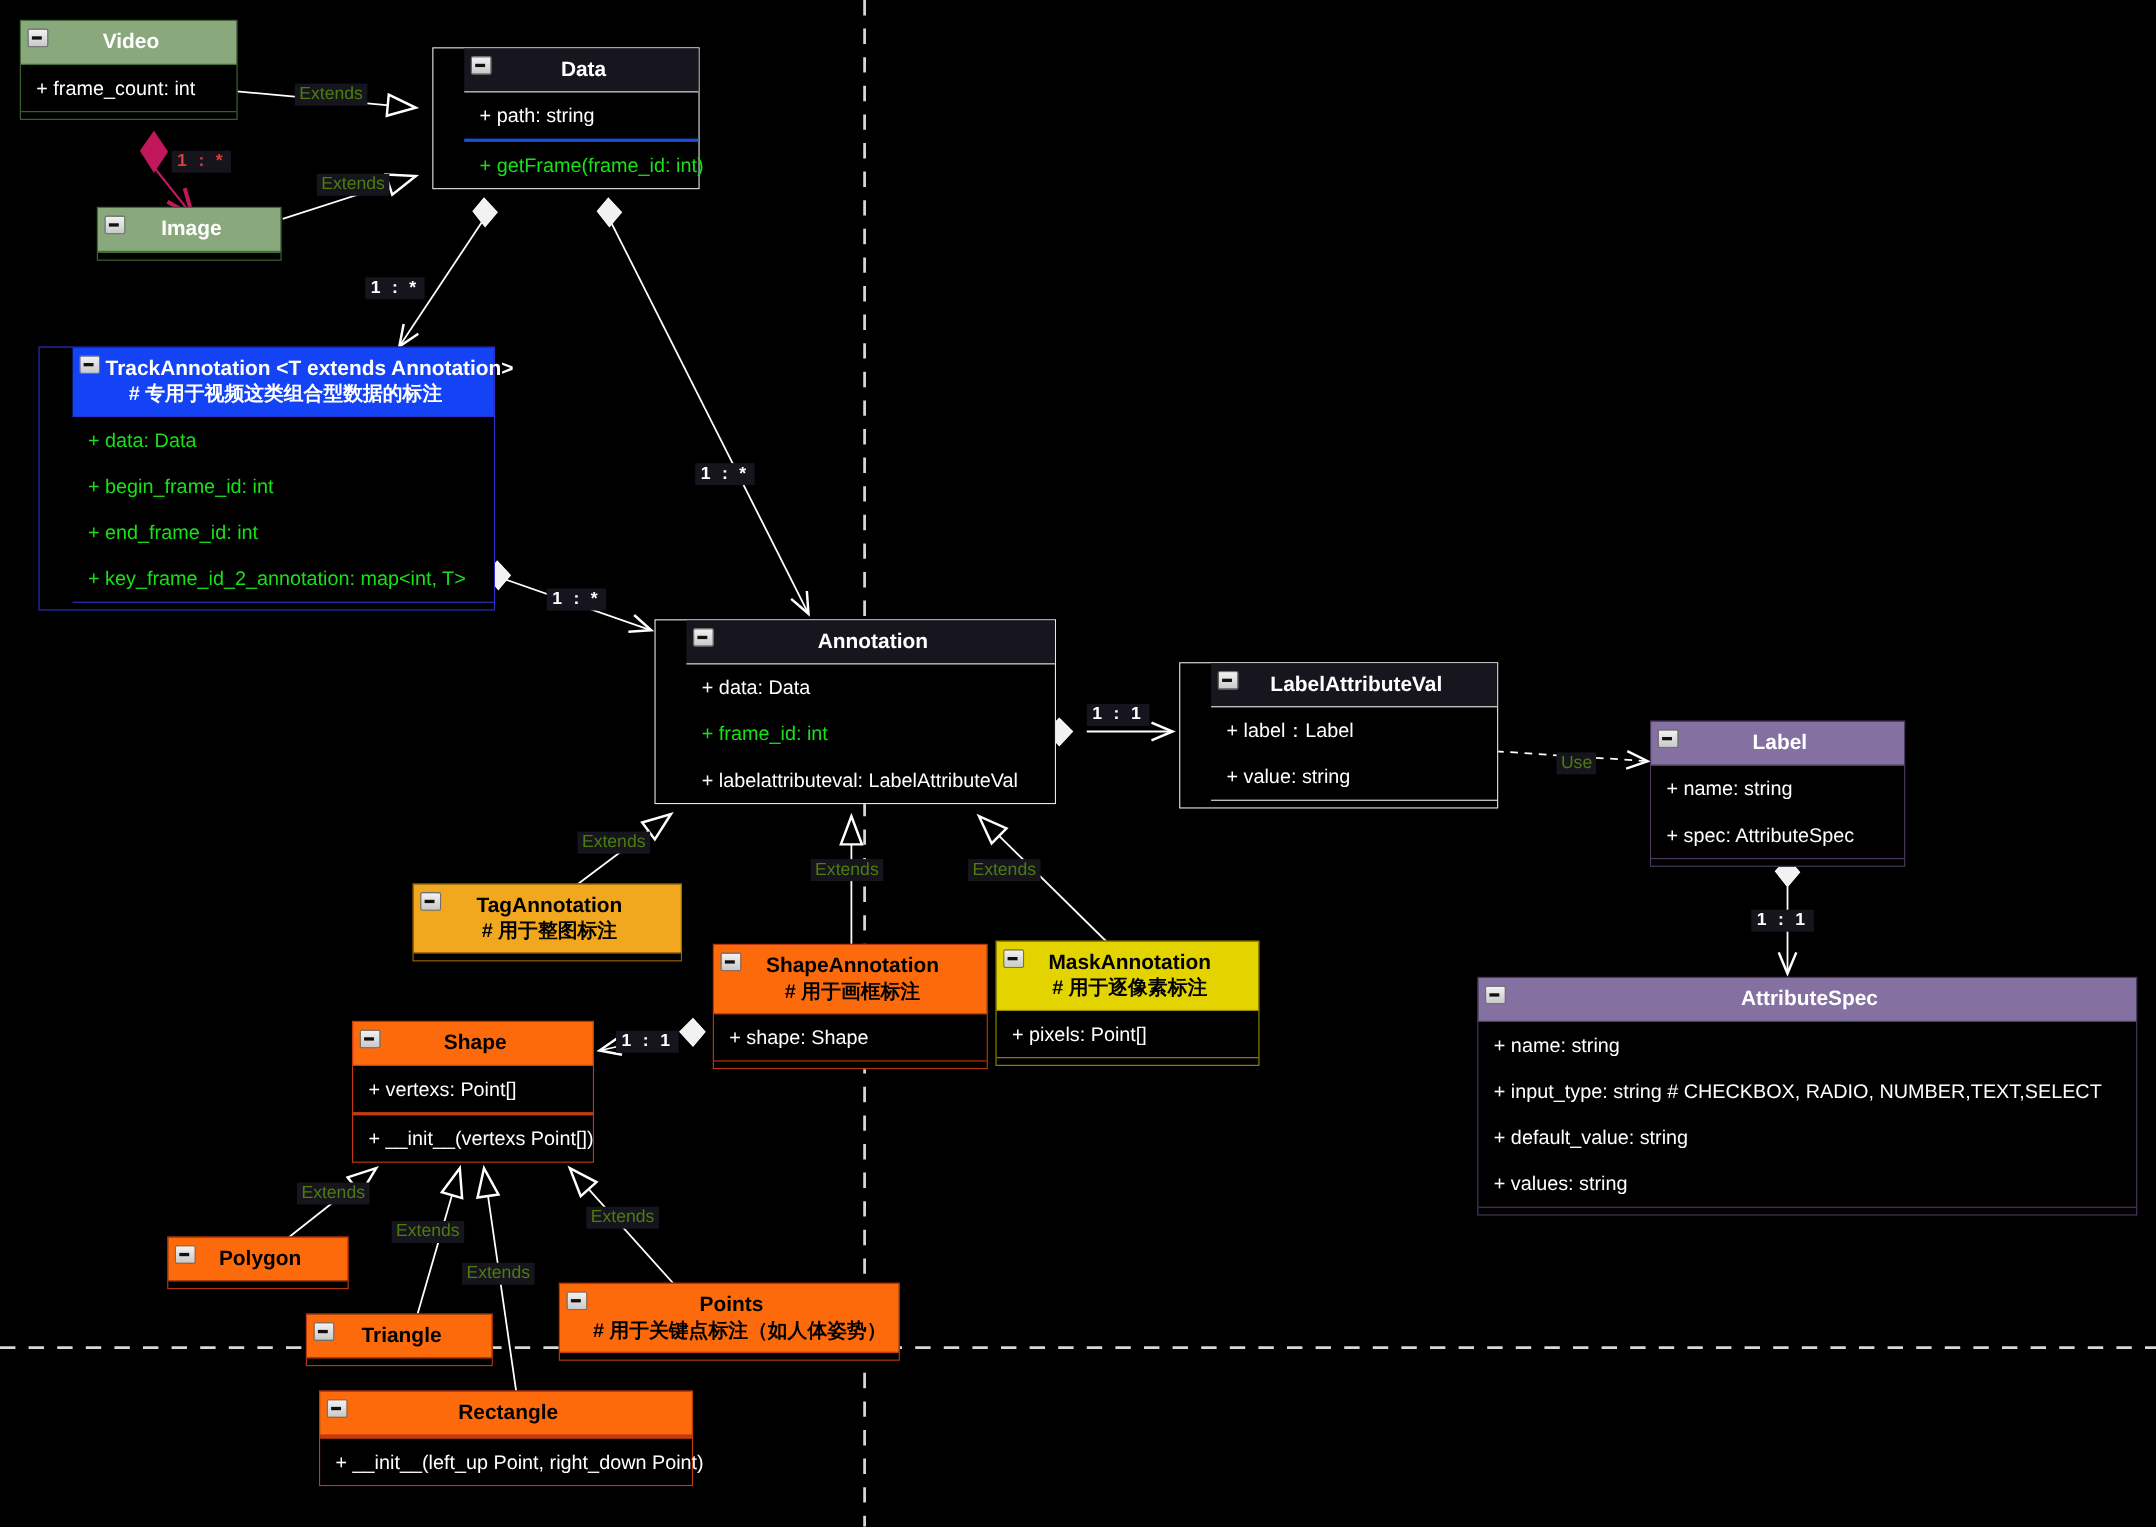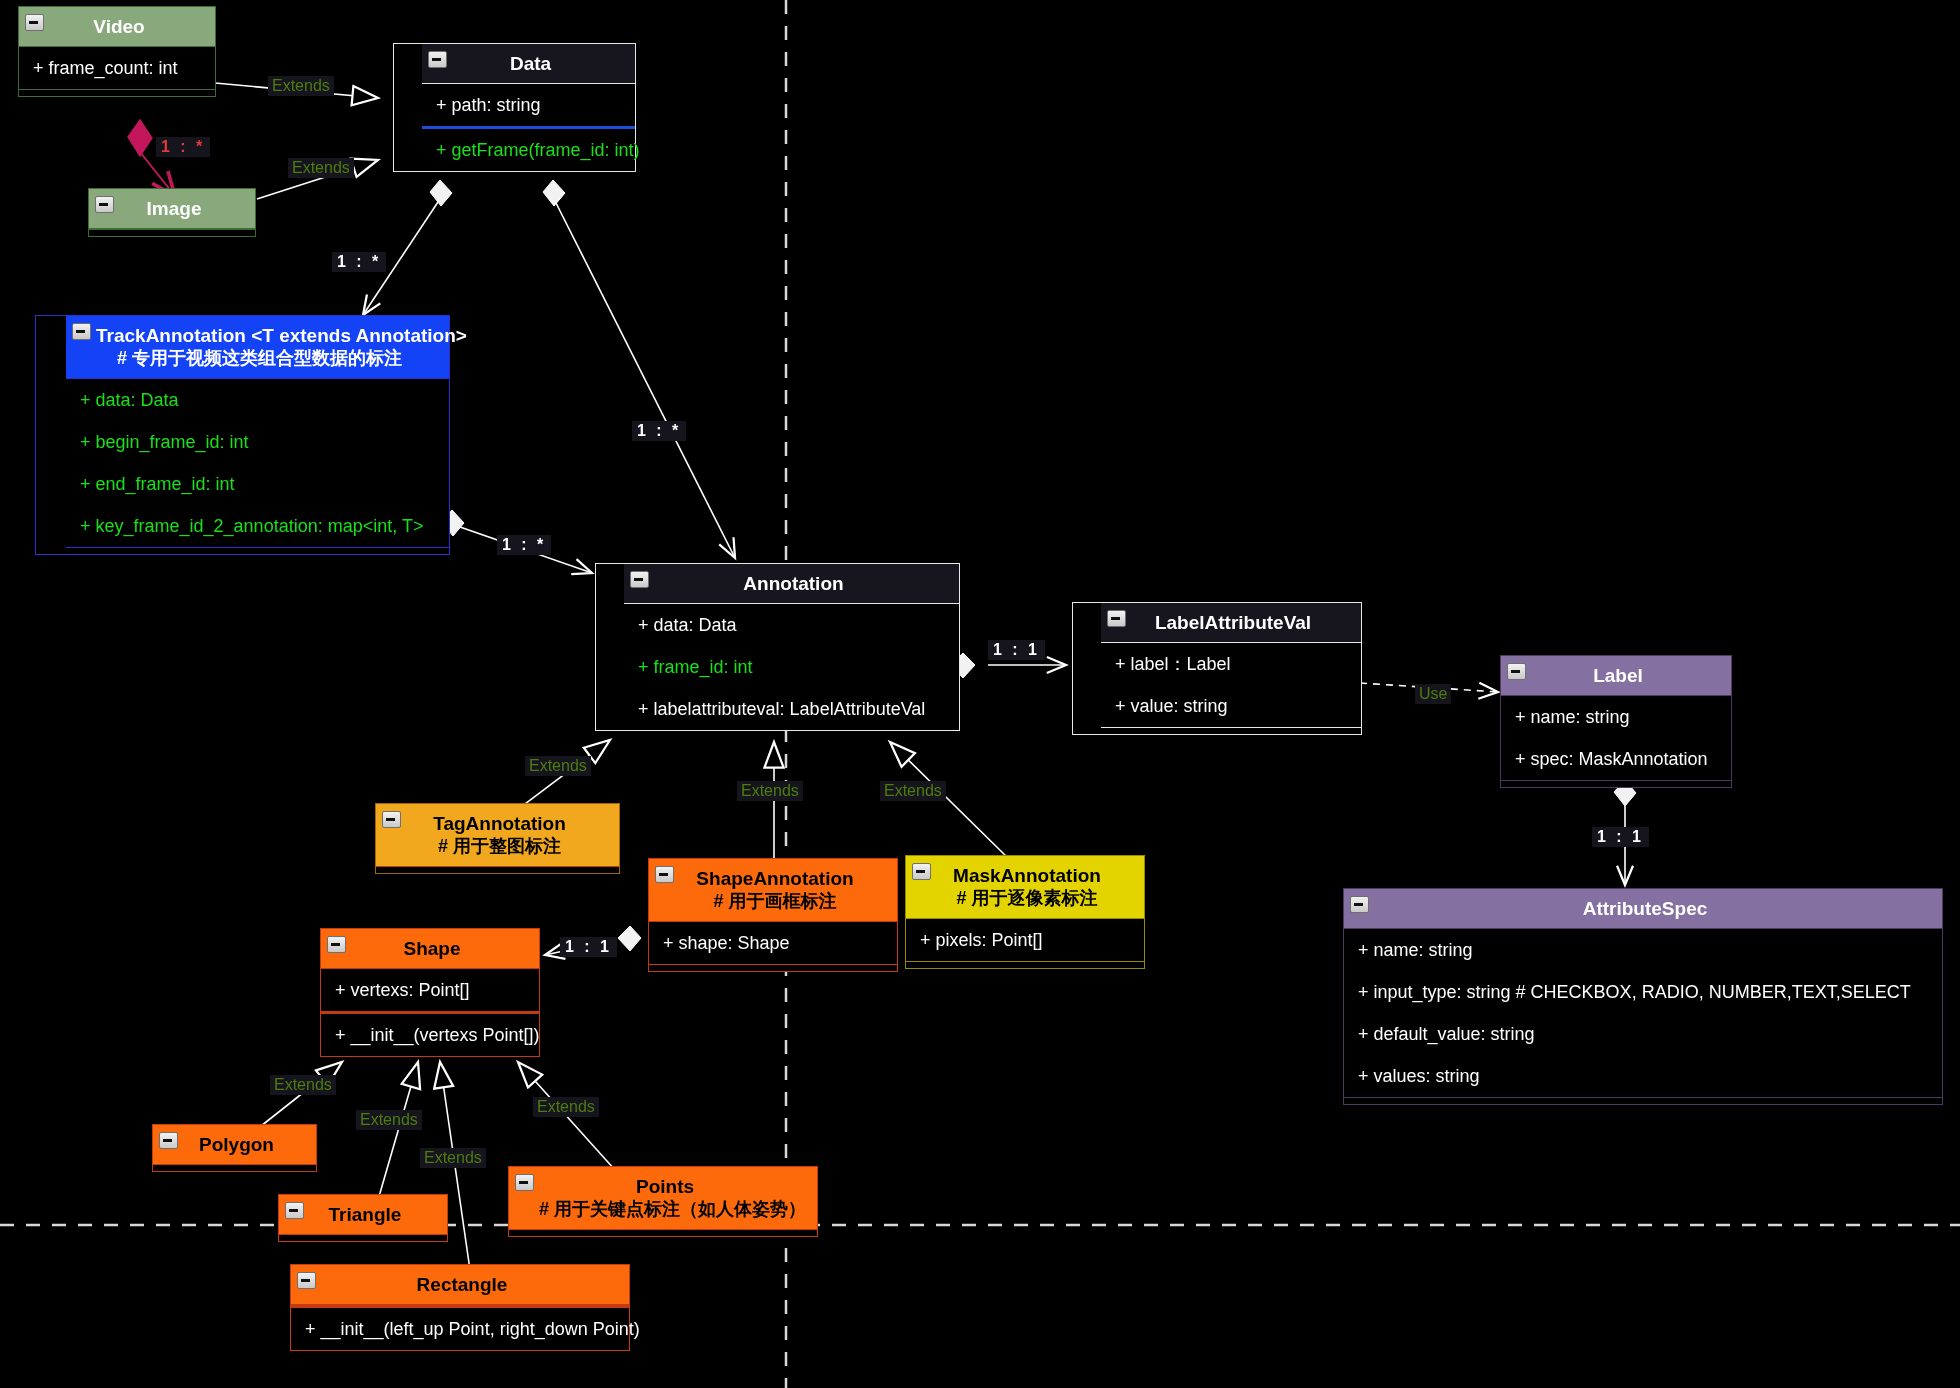--- a/index.html
+++ b/index.html
@@ -158,21 +158,21 @@
   <div class="elabel" style="left:288px;top:158px;">Extends</div>
   <div class="elabel" style="left:1415px;top:684px;">Use</div>
   <div class="elabel" style="left:525px;top:756px;">Extends</div>
   <div class="elabel" style="left:737px;top:781px;">Extends</div>
   <div class="elabel" style="left:880px;top:781px;">Extends</div>
   <div class="elabel" style="left:270px;top:1075px;">Extends</div>
   <div class="elabel" style="left:356px;top:1110px;">Extends</div>
   <div class="elabel" style="left:420px;top:1148px;">Extends</div>
   <div class="elabel" style="left:533px;top:1097px;">Extends</div>
 
-  <div class="cls t-green" style="left:18px;top:6px;width:198px;">
+  <div class="cls t-green" style="left:18px;top:18px;width:198px;">
     <div class="hdr">
       <span class="minus"></span>
       <span>Video</span>
     </div>
     <div class="rows">
       <div class="row">+ frame_count: int</div>
     </div>
     <div class="foot"></div>
   </div>
 
@@ -236,21 +236,21 @@
     <div class="foot"></div>
   </div>
 
   <div class="cls t-purple" style="left:1500px;top:655px;width:232px;">
     <div class="hdr">
       <span class="minus"></span>
       <span>Label</span>
     </div>
     <div class="rows">
       <div class="row">+ name: string</div>
-      <div class="row">+ spec: MaskAnnotation</div>
+      <div class="row">+ spec: AttributeSpec</div>
     </div>
     <div class="foot"></div>
   </div>
 
   <div class="cls t-purple" style="left:1343px;top:888px;width:600px;">
     <div class="hdr">
       <span class="minus"></span>
       <span>AttributeSpec</span>
     </div>
     <div class="rows">

